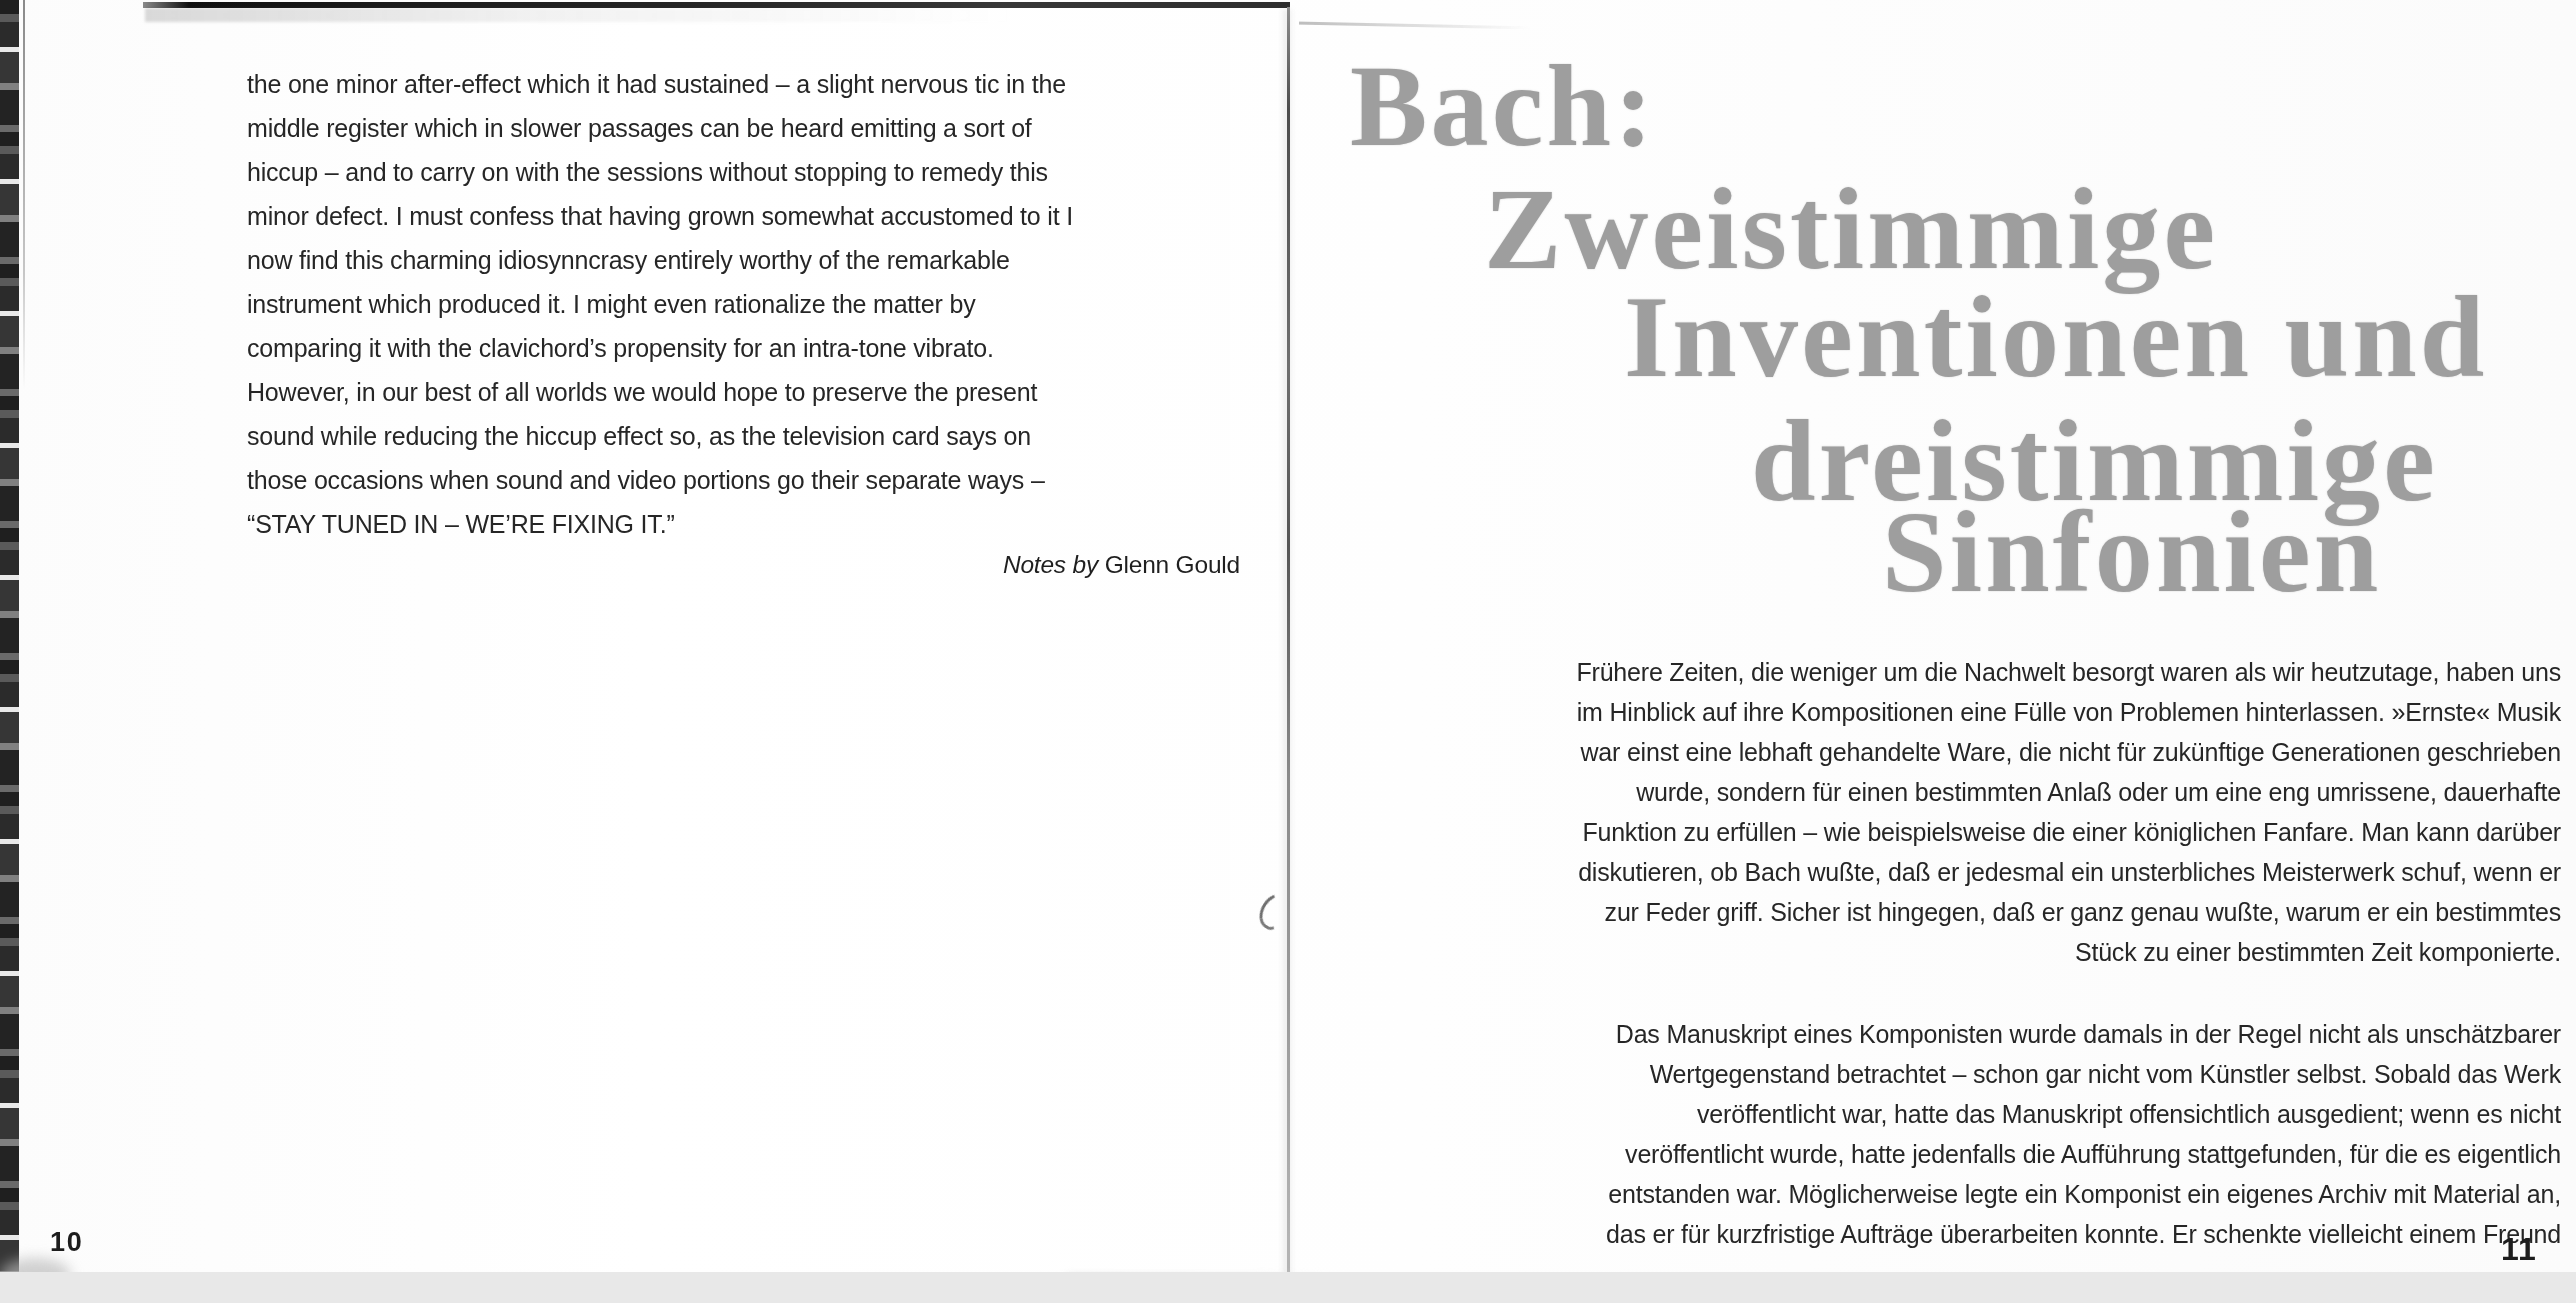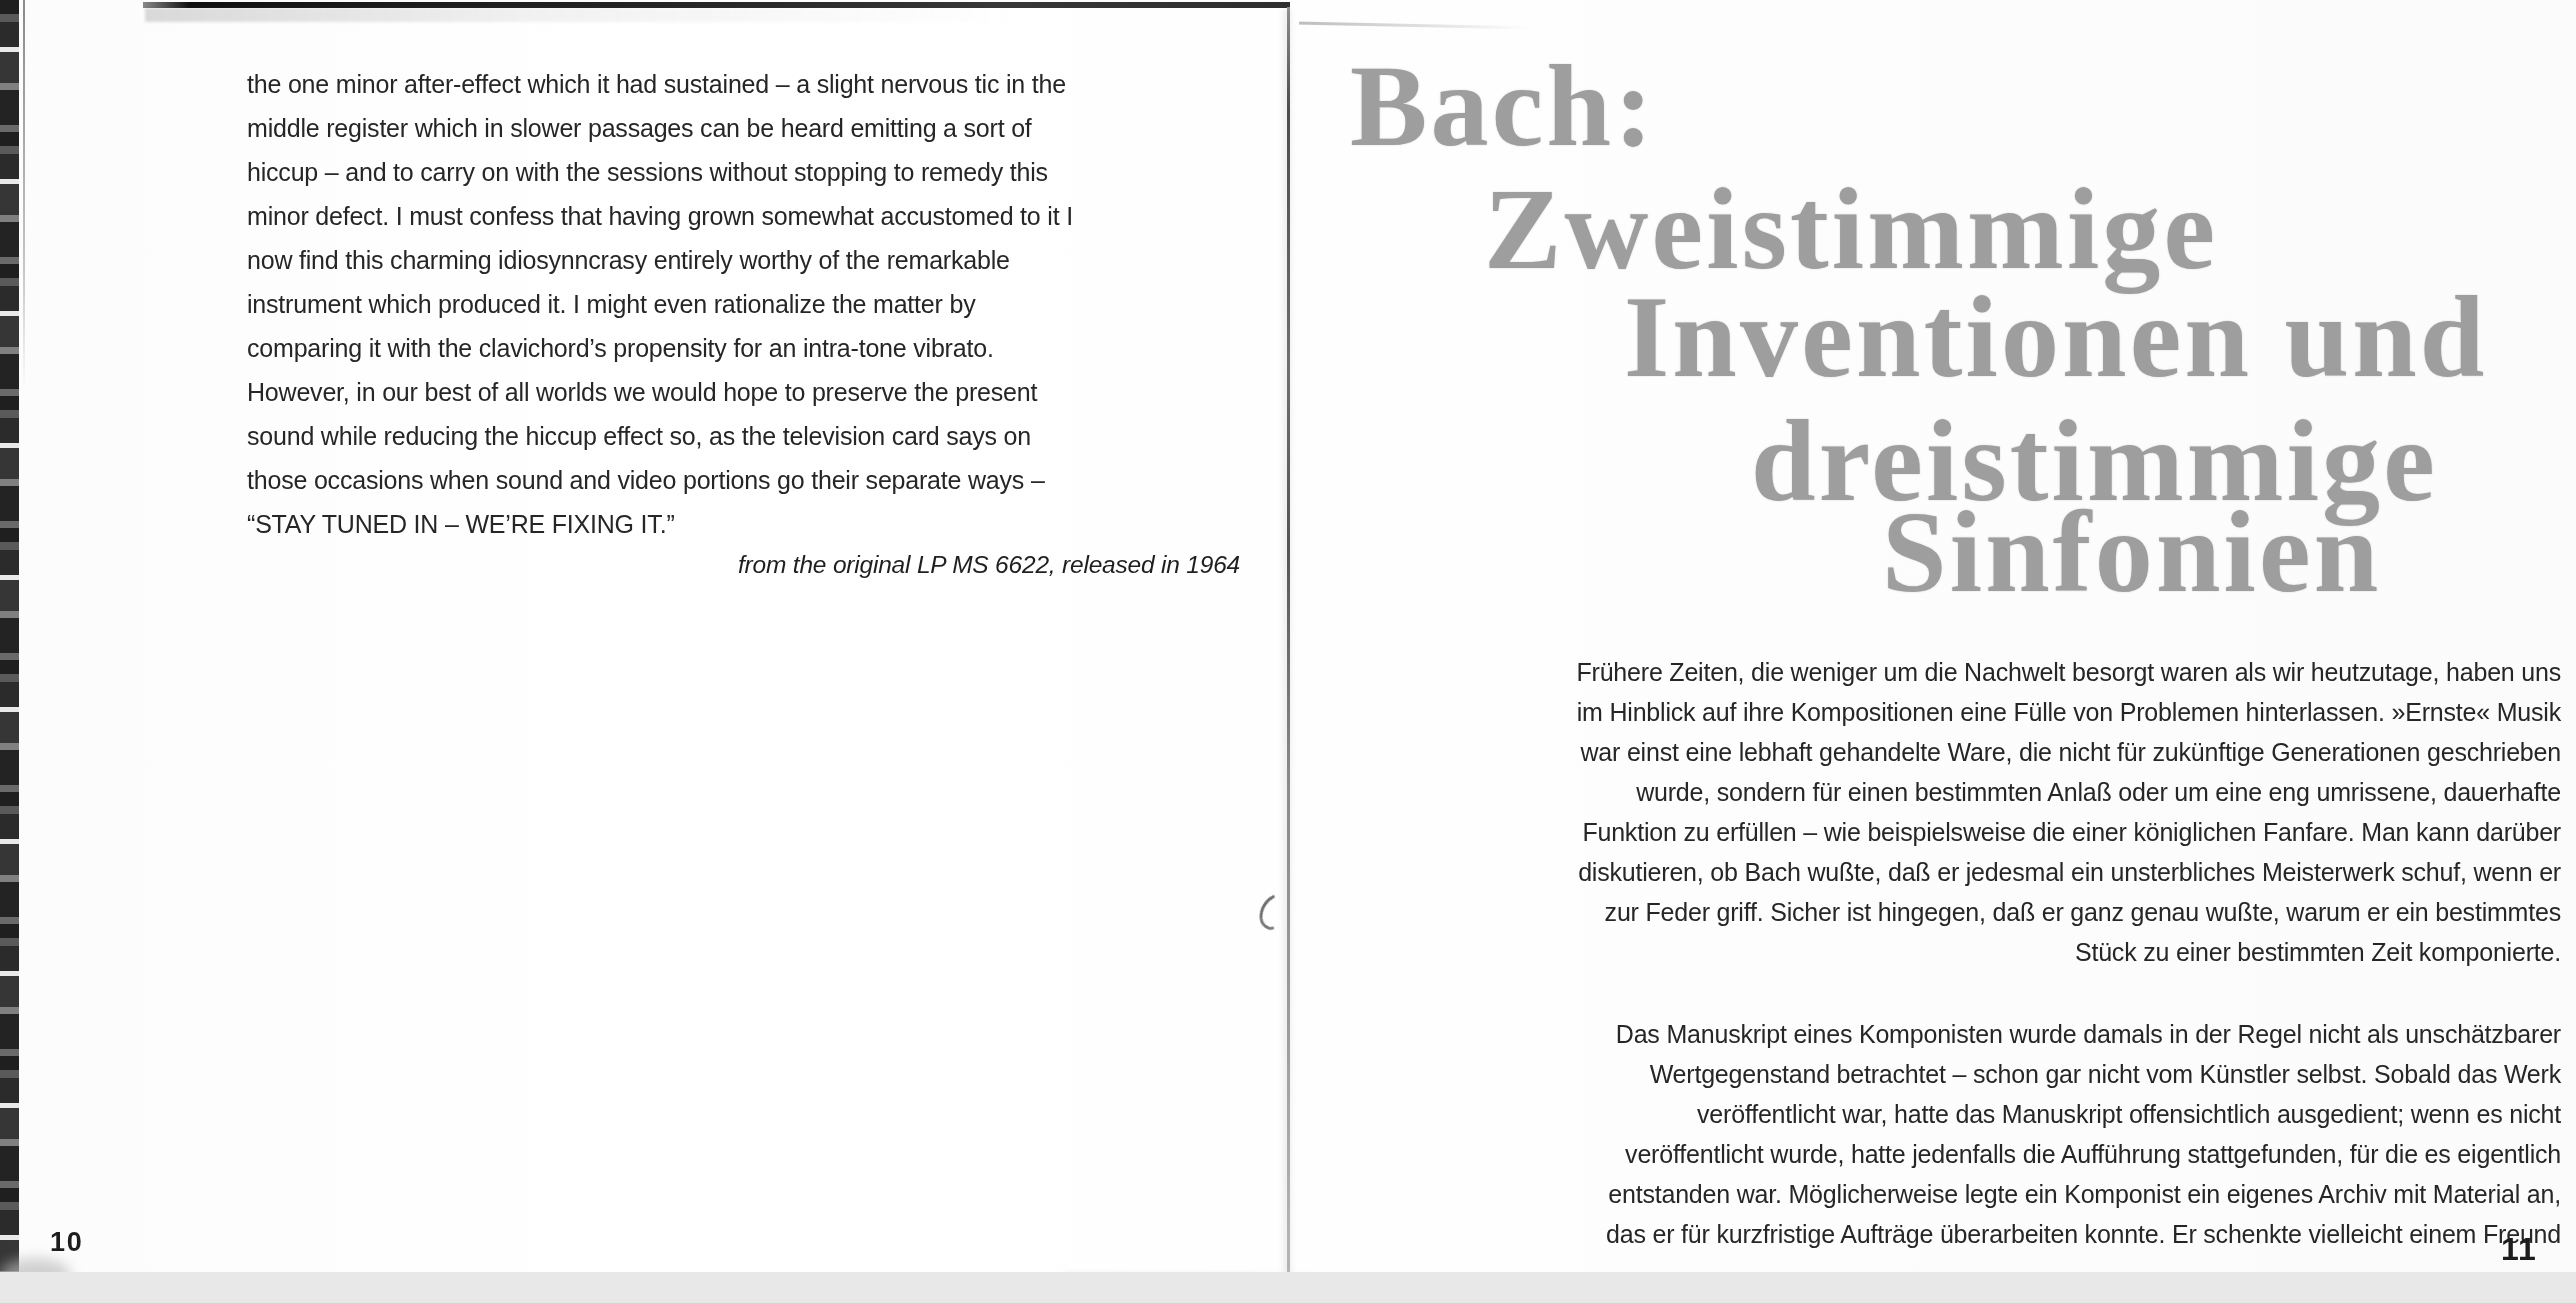--- a/index.html
+++ b/index.html
@@ -100,21 +100,21 @@
 minor defect. I must confess that having grown somewhat accustomed to it I
 now find this charming idiosynncrasy entirely worthy of the remarkable
 instrument which produced it. I might even rationalize the matter by
 comparing it with the clavichord’s propensity for an intra-tone vibrato.
 However, in our best of all worlds we would hope to preserve the present
 sound while reducing the hiccup effect so, as the television card says on
 those occasions when sound and video portions go their separate ways –
 “STAY TUNED IN – WE’RE FIXING IT.”</p>
 
     <div class="attribution">
-      <div class="ital">from the original LP MS 6622, released in 1964</div>
+      <div><span class="ital">Notes by</span> <span>Glenn Gould</span></div>
     </div>
 
     <div class="page-num num-left">10</div>
   </main>
 
   <section>
     <h1 style="margin:0;">
       <span class="title-line t0">Bach:</span>
       <span class="title-line t1">Zweistimmige</span>
       <span class="title-line t2">Inventionen und</span>

